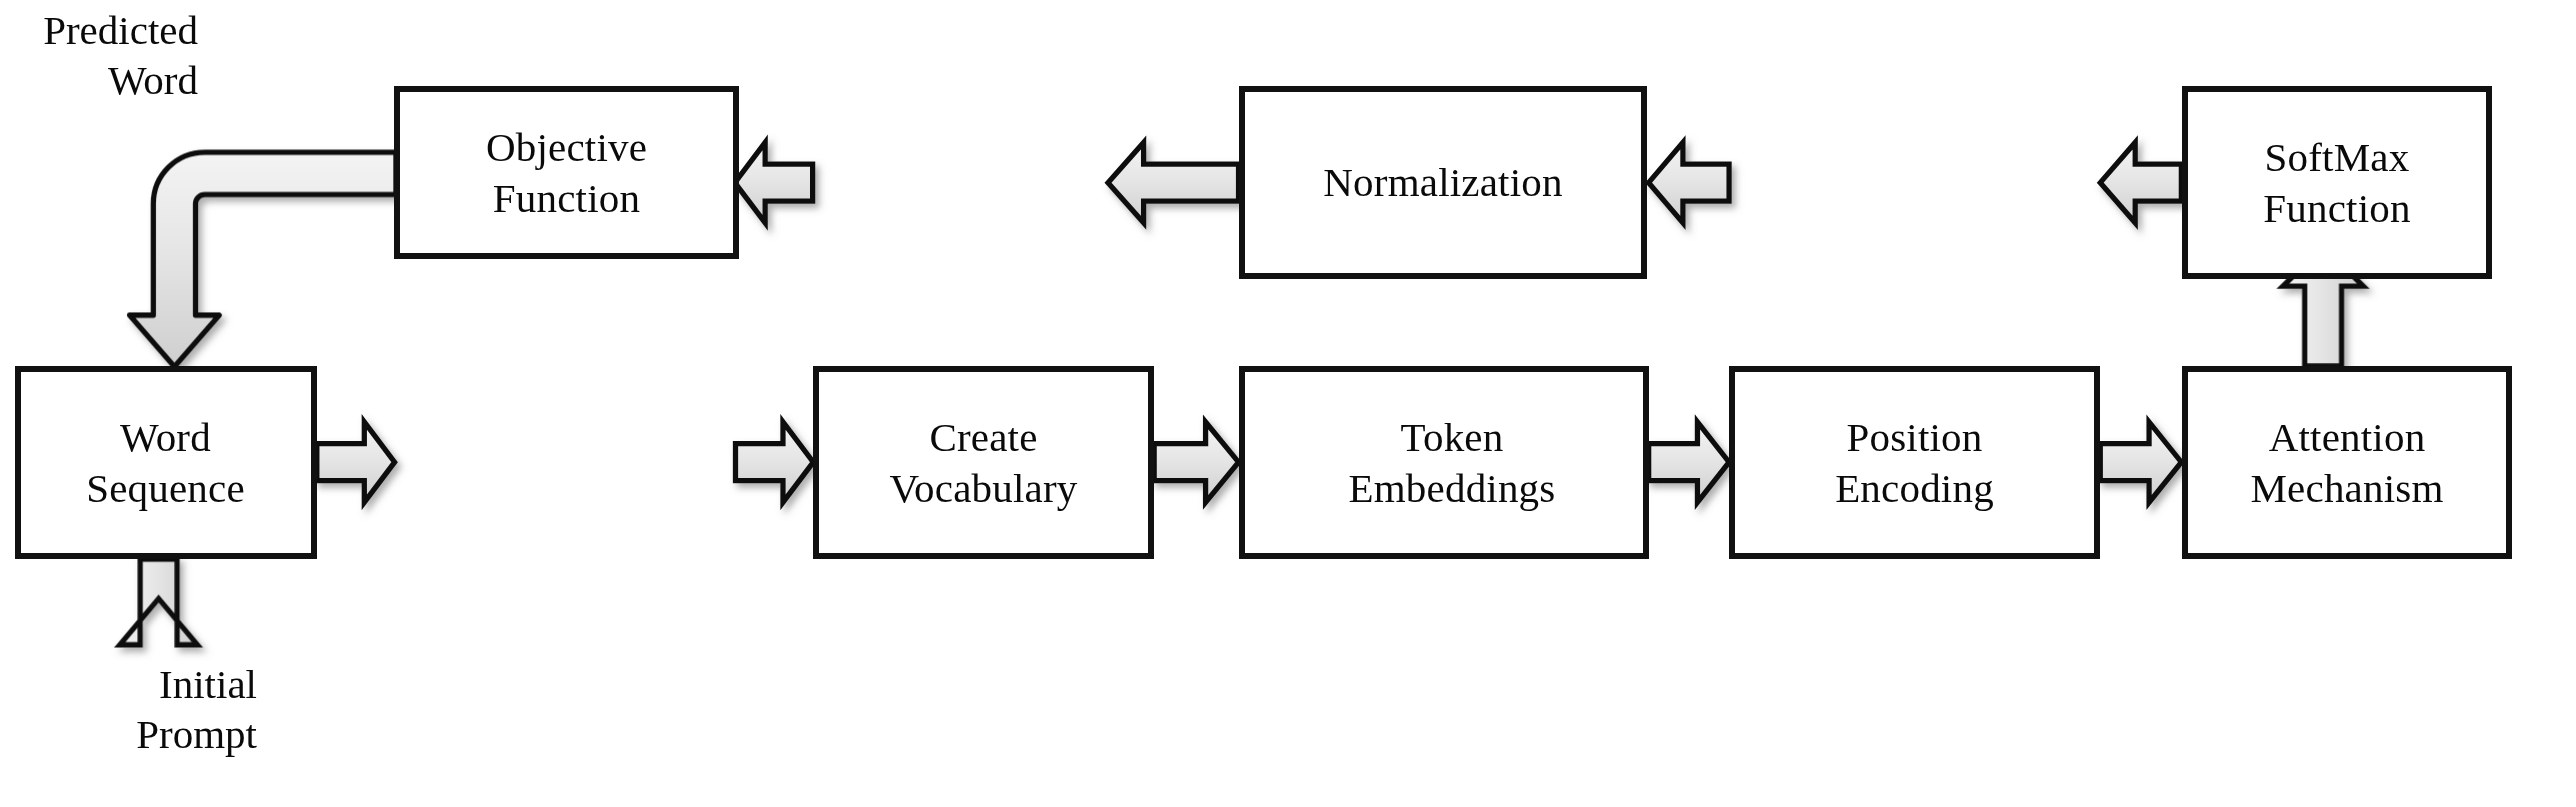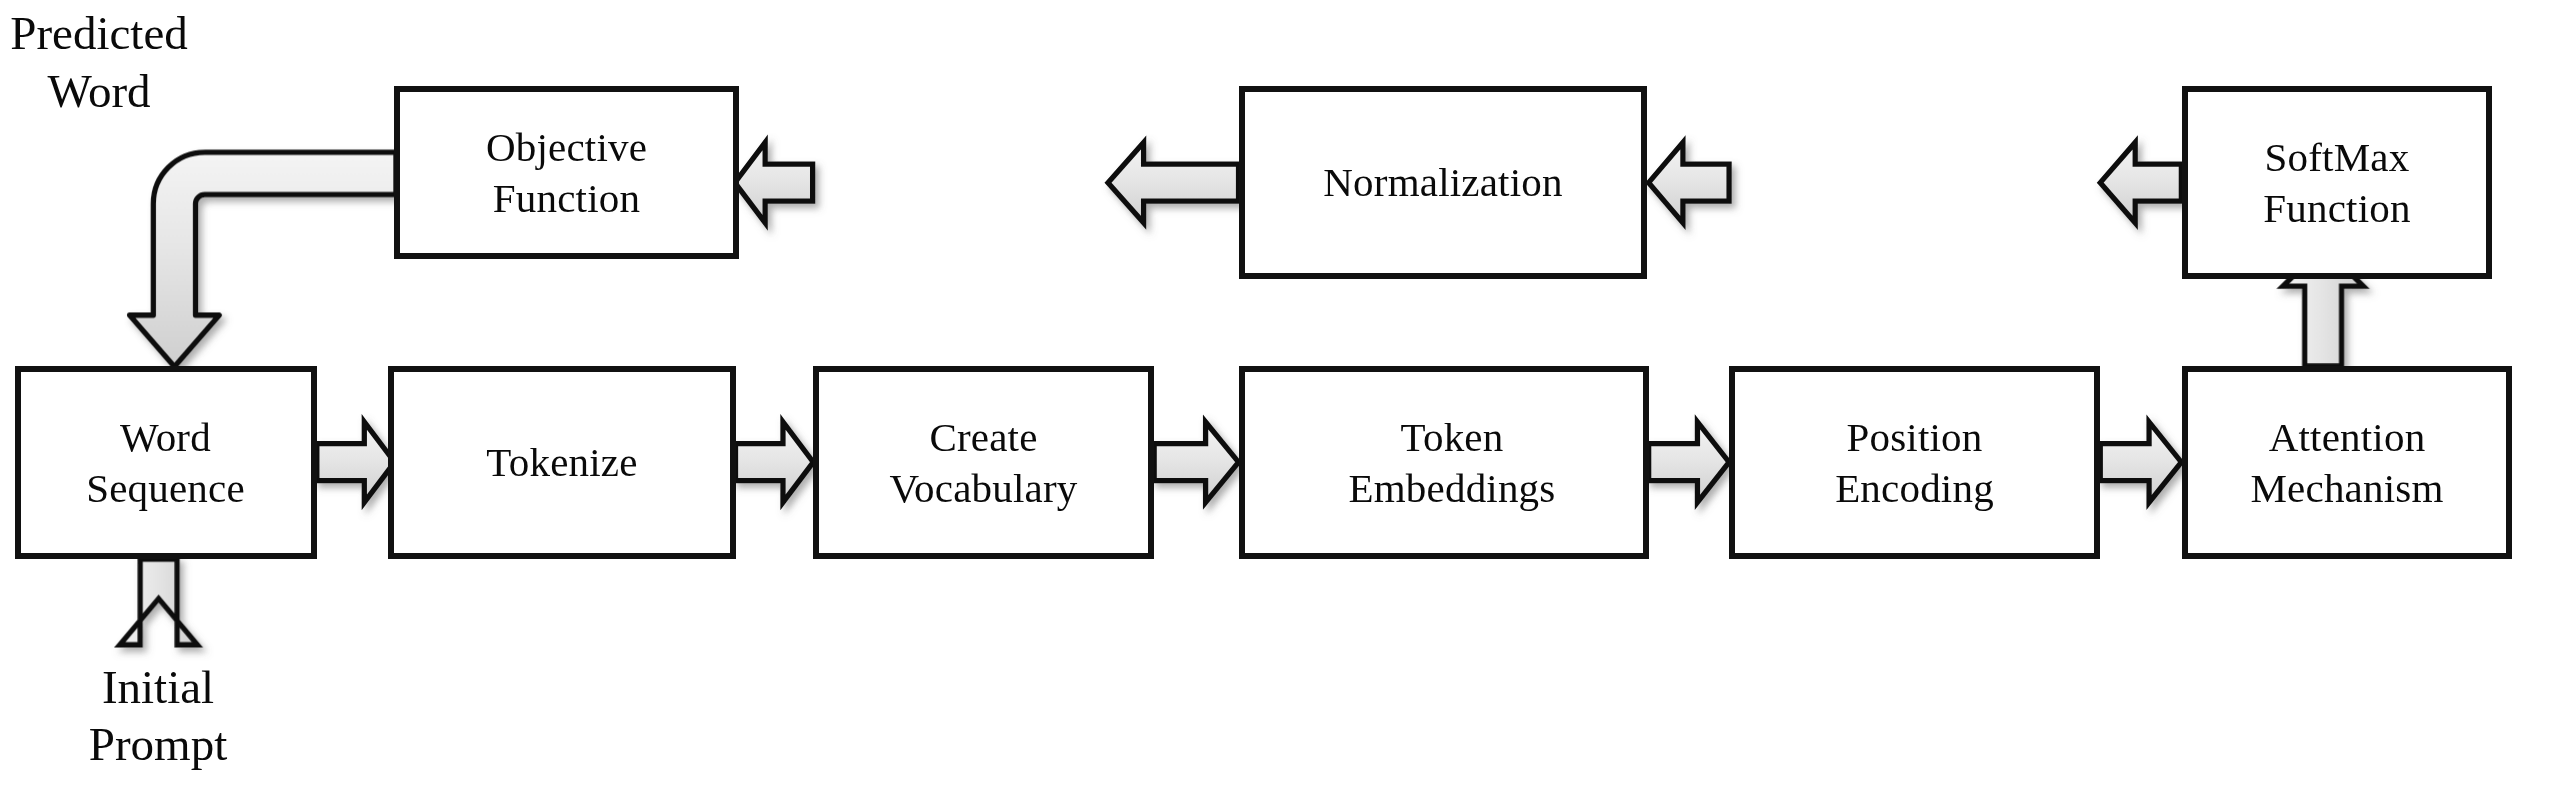--- a/index.html
+++ b/index.html
@@ -32,23 +32,23 @@
     font-family: "Liberation Serif", "DejaVu Serif", serif;
   }
   .node-label {
     display: block;
     white-space: pre-line;
     padding: 0 6.6px;
   }
   .free-label {
     position: absolute;
     color: #0a0a0a;
-    font-size: 47px;
+    font-size: 41px;
     line-height: 1.22;
-    text-align: center;
+    text-align: right;
     white-space: pre-line;
     font-family: "Liberation Serif", "DejaVu Serif", serif;
   }
   .arrow-layer {
     position: absolute;
     left: 0;
     top: 0;
     width: 2576px;
     height: 807px;
     pointer-events: none;
@@ -150,23 +150,20 @@
   <div class="node" style="left:2182px; top:86px; width:310px; height:193px;">
     <span class="node-label">SoftMax
 Function</span>
   </div>
 
   <div class="node" style="left:14.5px; top:366px; width:302px; height:193px;">
     <span class="node-label">Word
 Sequence</span>
   </div>
 
-  <div class="node" style="left:388px; top:366px; width:348px; height:193px;">
-    <span class="node-label">Tokenize</span>
-  </div>
 
   <div class="node" style="left:813px; top:366px; width:341px; height:193px;">
     <span class="node-label">Create
 Vocabulary</span>
   </div>
 
   <div class="node" style="left:1239px; top:366px; width:410px; height:193px;padding-left:16px;">
     <span class="node-label">Token
 Embeddings</span>
   </div>

